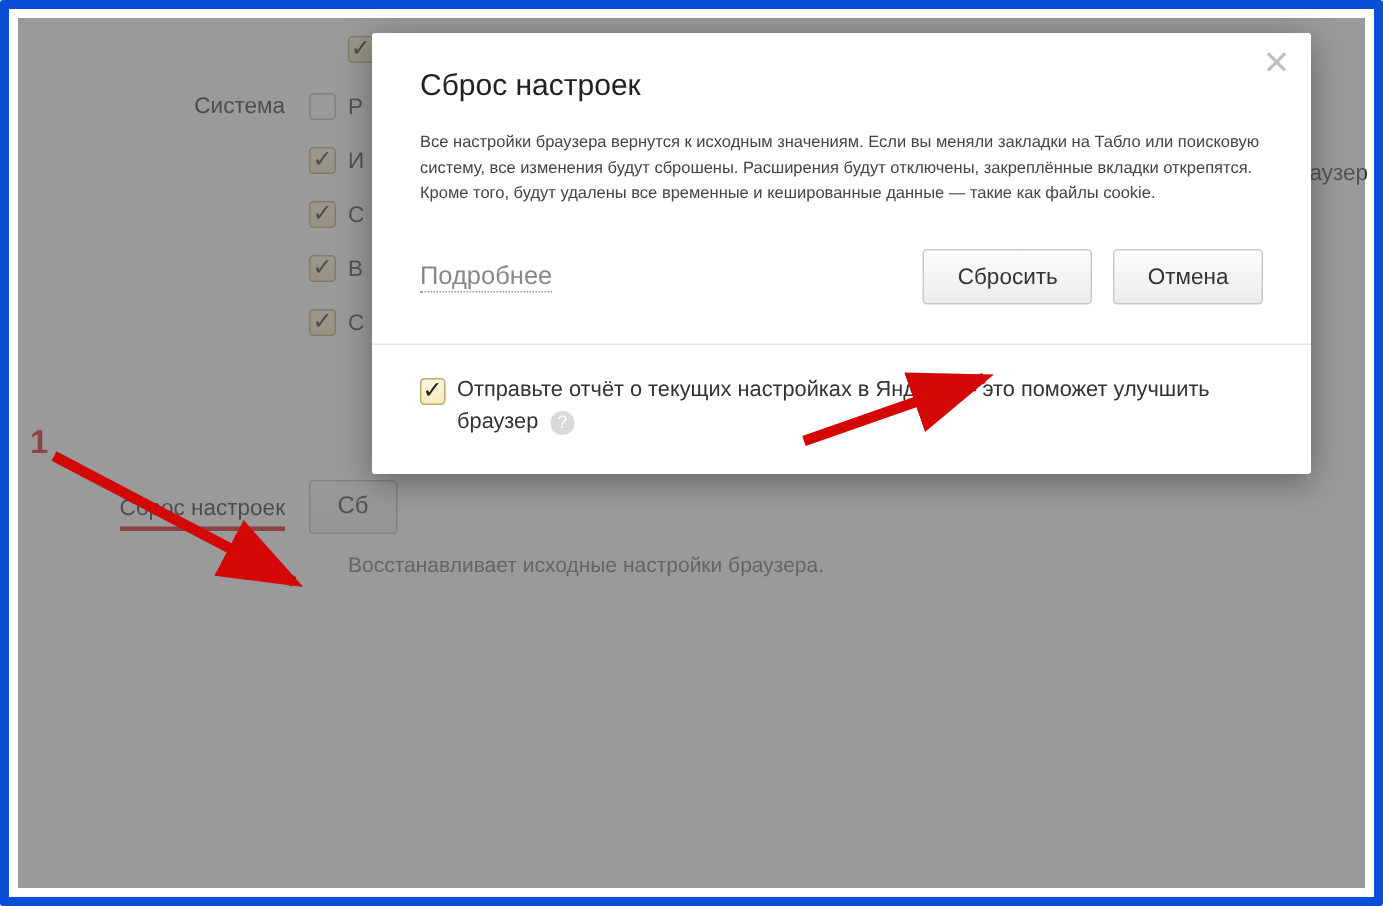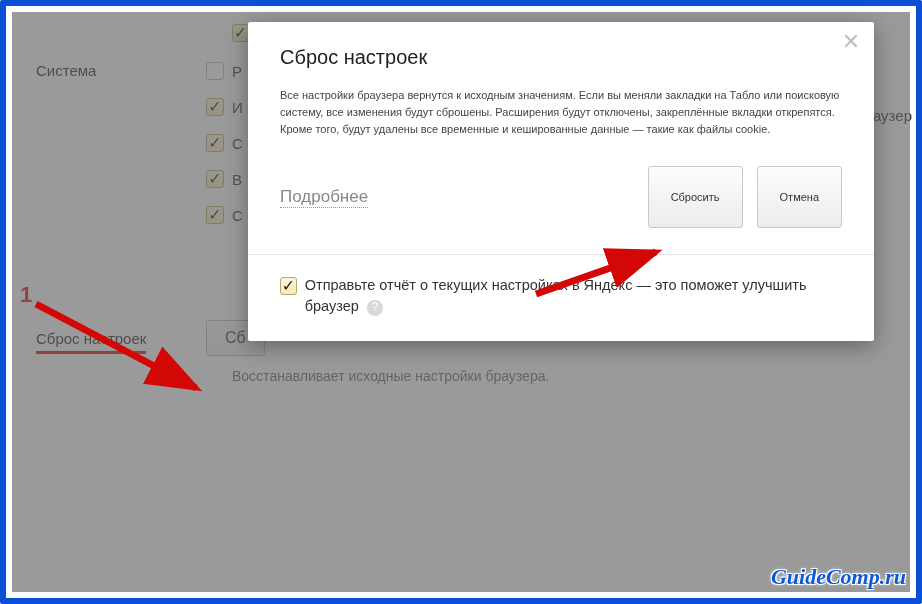--- a/index.html
+++ b/index.html
@@ -22,21 +22,21 @@
     z-index: 5;
   }
   
   .bg {
     position: absolute; inset: 6px;
     padding: 16px 24px 0 24px;
     color: #333;
     font-size: 15px;
   }
   .row { display: flex; margin-bottom: 12px; }
-  .leftcol { width: 170px; padding-right: 16px; color: #222; padding-top: 2px;}
+  .leftcol { width: 170px; text-align: right; padding-right: 16px; color: #222; padding-top: 2px;}
   .rightcol { flex: 1; }
   .cb-line { display: flex; align-items: center; margin-bottom: 14px; height: 22px; }
   .cb {
     width: 18px; height: 18px; border: 1px solid #b8a96a;
     background: linear-gradient(#fff6dc,#f7e9b8);
     border-radius: 3px; margin-right: 8px;
     display: inline-flex; align-items: center; justify-content: center;
     font-size: 16px; color: #222; line-height: 1;
   }
   .cb.empty { background:#fff; border:1px solid #b5b5b5; }
@@ -77,23 +77,23 @@
   }
   .modal h2 { font-size: 20px; font-weight: 400; color:#222; margin-bottom: 18px; }
   .modal-body { font-size: 11px; color:#444; line-height: 1.55; }
   .modal-actions {
     margin-top: 28px;
     display: flex; align-items: center;
   }
   .more-link { color:#888; text-decoration: underline dotted; font-size:17px; border-bottom:1px dotted #999; text-decoration:none;}
   .modal-buttons { margin-left: auto; display:flex; gap:14px; }
   .btn {
-    padding: 24px 22px; border:1px solid #c9c9c9; border-radius:3px;
+    padding: 9px 22px; border:1px solid #c9c9c9; border-radius:3px;
     background: linear-gradient(#fdfdfd,#ececec);
-    font-size: 11px; color:#333; cursor:pointer;
+    font-size: 15px; color:#333; cursor:pointer;
   }
   .modal-sep { height:1px; background:#e5e5e5; margin: 26px -32px 20px -32px; }
   .modal-report { display:flex; align-items:flex-start; font-size:14.5px; color:#333; line-height:1.45;}
   .modal-report .cb { margin-top:2px; }
   .help-ico {
     display:inline-flex; width:16px;height:16px;border-radius:50%;
     background:#d9d9d9;color:#fff;font-size:12px;align-items:center;justify-content:center;
     margin-left:4px;
   }
   
@@ -195,14 +195,13 @@
   <div class="anno-num" style="left:510px; top:282px;">2</div>
   <svg class="arrow anno" style="left:470px; top:238px;" width="200" height="70">
     <defs>
         <marker id="ah2" markerWidth="10" markerHeight="10" refX="7" refY="3" orient="auto">
           <path d="M0,0 L8,3 L0,6 Z" fill="#d40707"></path>
         </marker>
       </defs>
     <path d="M60,50 L180,8" stroke="#d40707" stroke-width="7" marker-end="url(#ah2)"></path>
   </svg>
 
-  <div class="watermark">GuideComp.ru</div>
 </div>
 
 </body></html>

